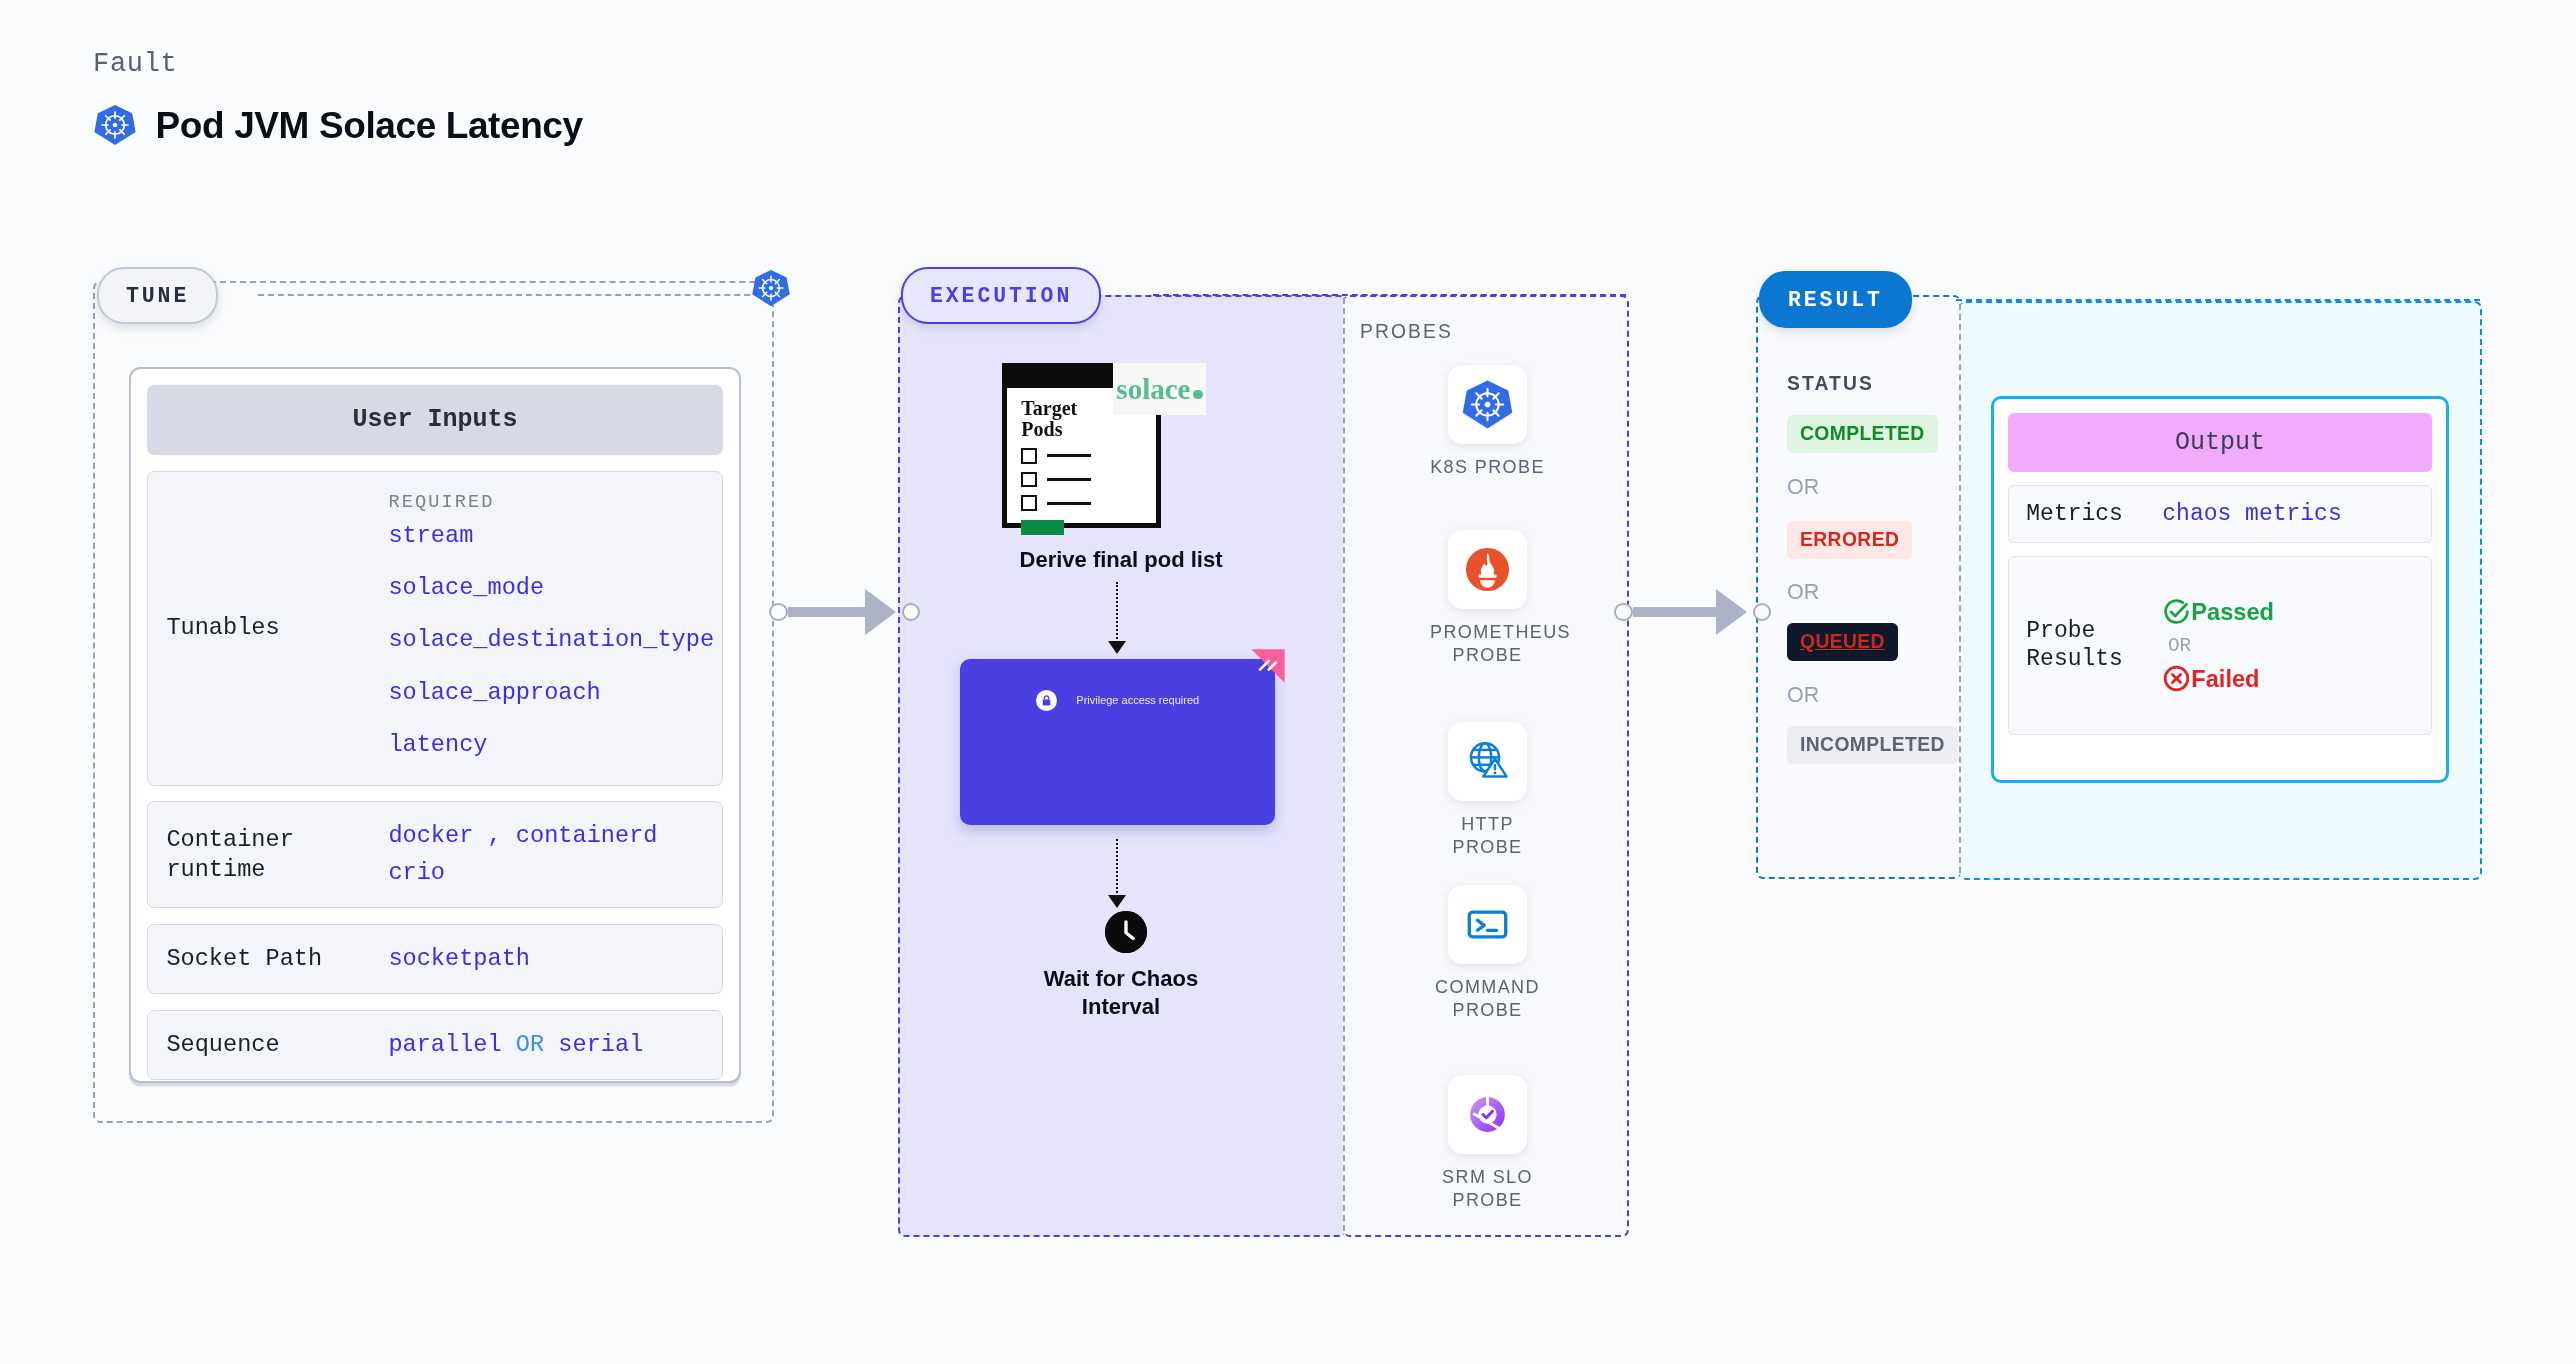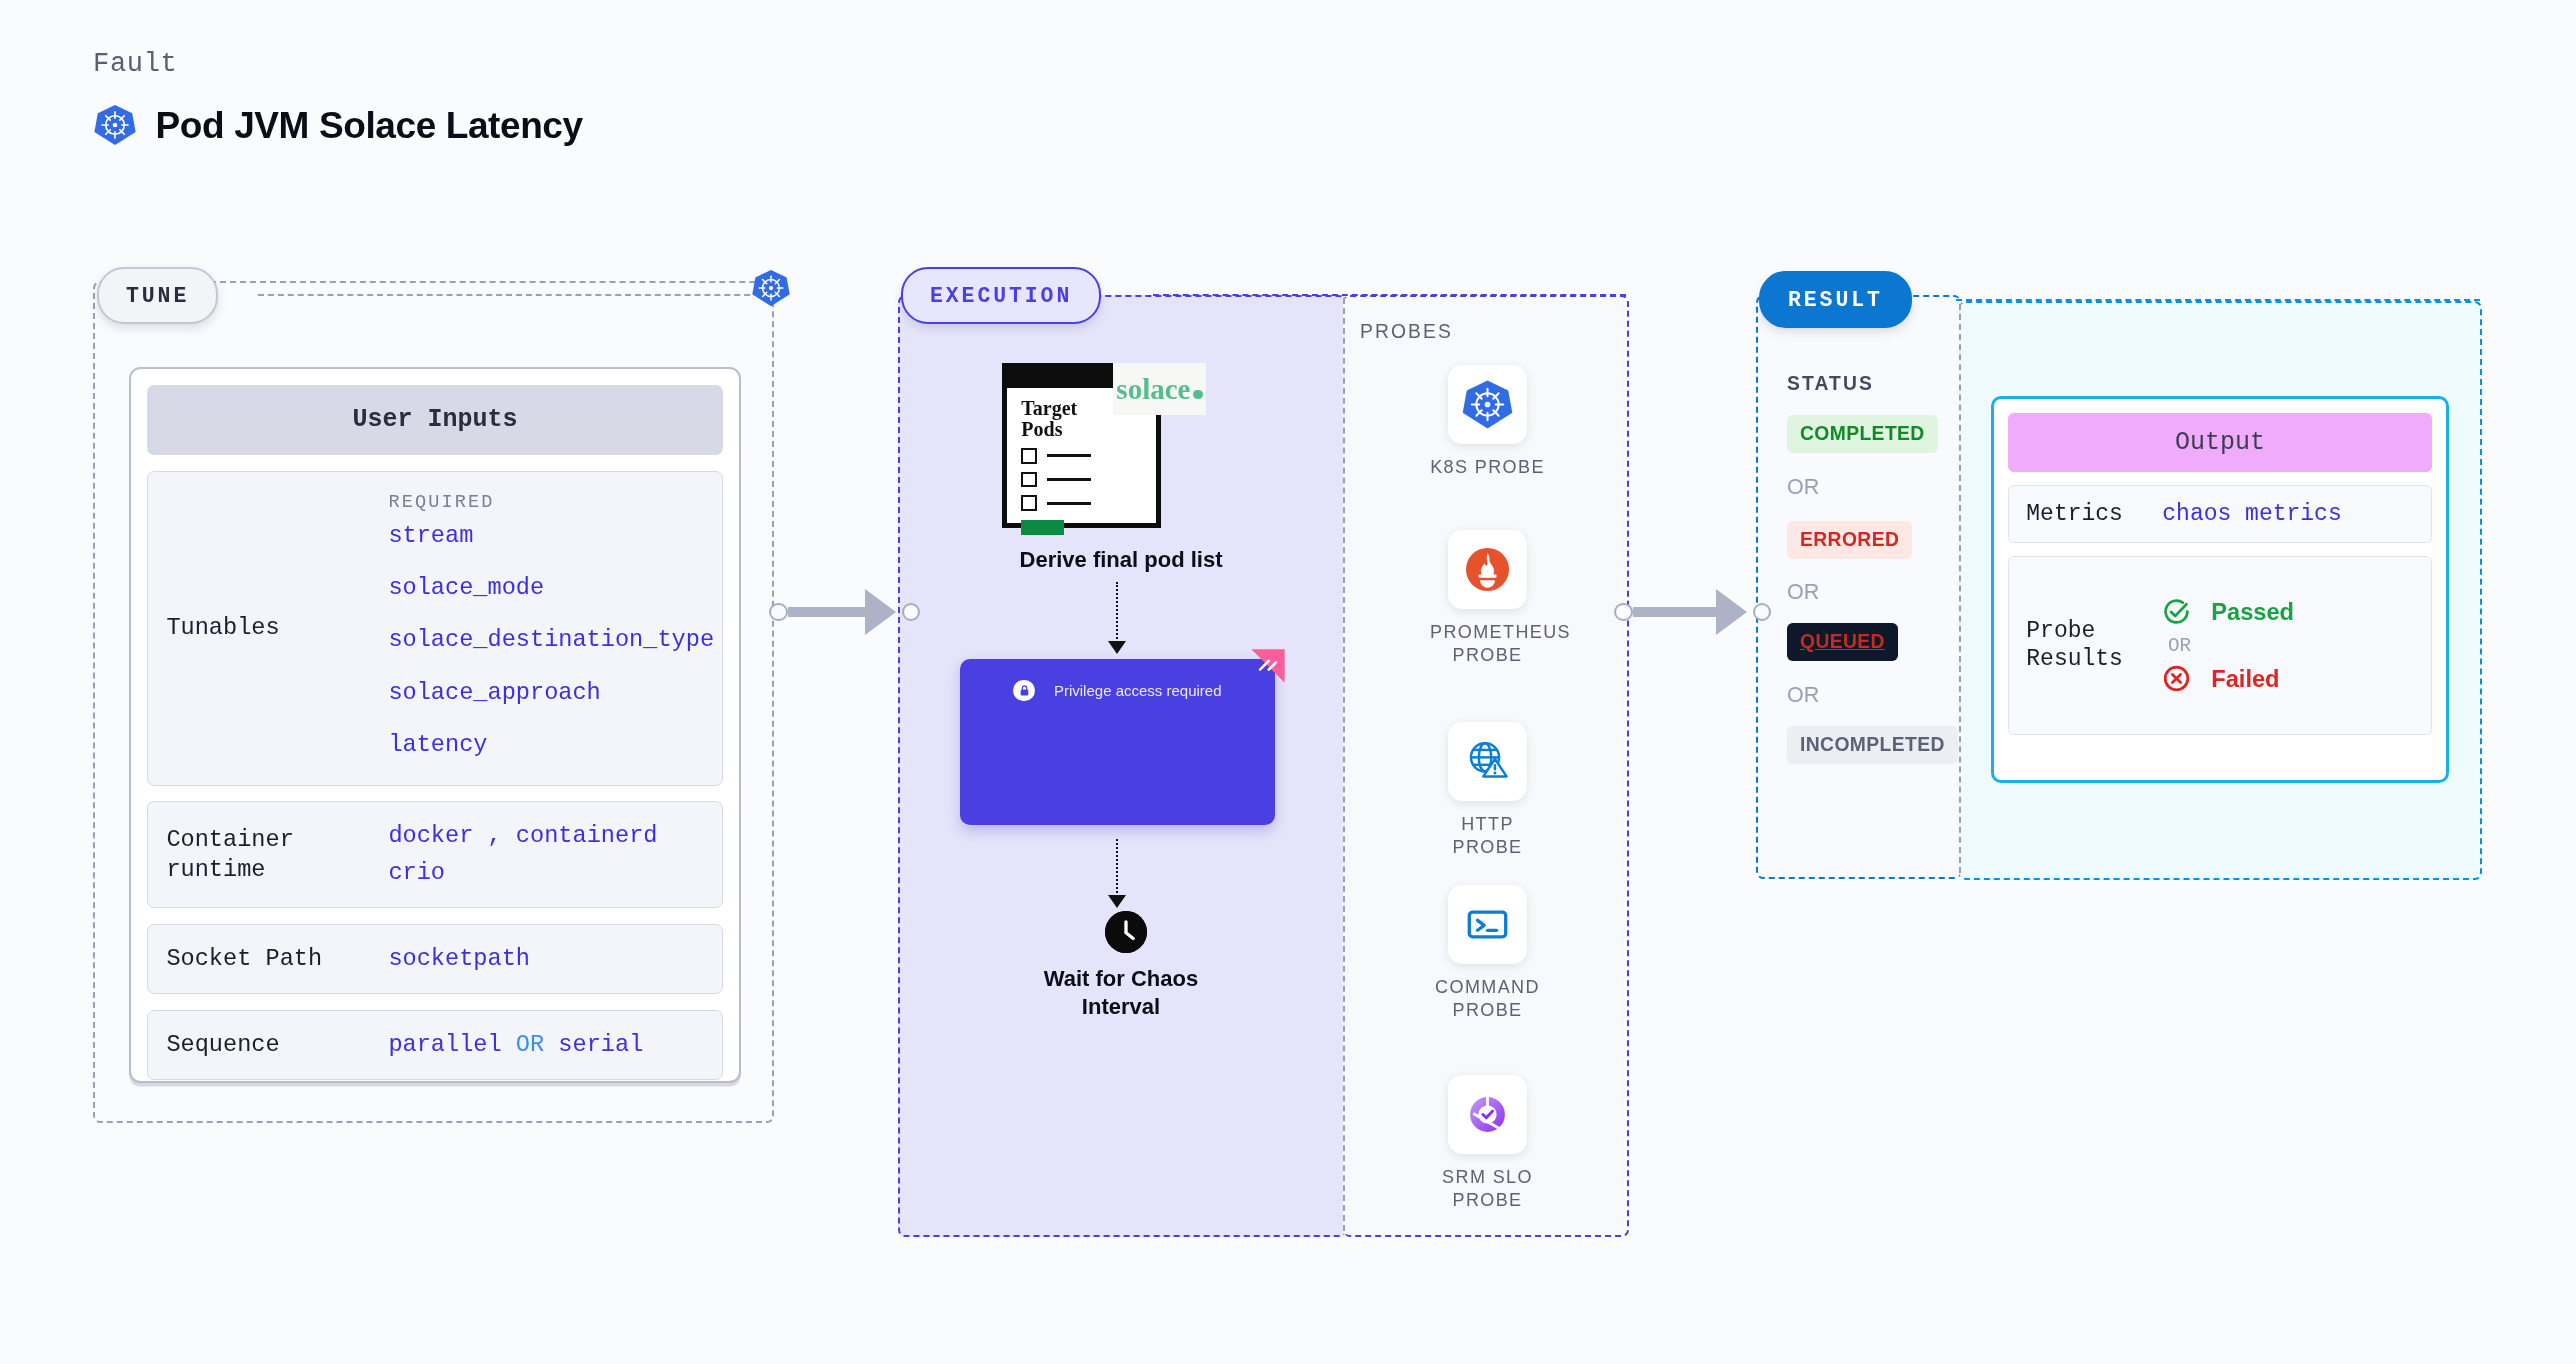--- a/index.html
+++ b/index.html
@@ -149,21 +149,21 @@
   }
   #inject-box{
     position:absolute;left:62px;top:364px;width:315px;height:166px;
     background:#4a3fe0;border-radius:10px;box-sizing:border-box;
     padding:18.6px 21.5px 0;text-align:center;
     box-shadow:0 5.7px 13px rgba(40,30,140,.22);
   }
   #inject-text{font-size:23.6px;font-weight:700;color:#ffffff;line-height:1.18;}
   #inject-priv{
     display:flex;align-items:center;justify-content:center;gap:19px;
-    margin-top:2px;font-size:15px;color:#eceaff;
+    margin-top:12px;font-size:11px;color:#eceaff;
   }
   #lock-badge{
     width:21.5px;height:21.5px;border-radius:50%;background:#ffffff;
     display:flex;align-items:center;justify-content:center;
   }
   #chaos-corner{position:absolute;right:-13.6px;top:-13.6px;width:42px;height:42px;}
   #clock-icon{
     position:absolute;left:207px;top:616px;width:42px;height:42px;border-radius:50%;background:#0b0b0b;
   }
   #wait-label{
@@ -214,21 +214,21 @@
   .out-row{
     margin-top:13px;background:#f8f9fc;border:1.4px solid #e0e3ec;border-radius:5.7px;
     display:flex;align-items:center;padding:14.3px 17px;box-sizing:border-box;
   }
   .out-label{
     width:136px;flex:0 0 136px;font-family:"Liberation Mono", monospace;
     font-size:23px;color:#1b1e2b;line-height:1.2;
   }
   .out-value{font-family:"Liberation Mono", monospace;font-size:23px;color:#3b2fe0;}
   #probe-results-row{min-height:179px;}
-  .pr-line{display:flex;align-items:center;gap:20px;}
+  .pr-line{display:flex;align-items:center;gap:0;}
   .pr-pass{font-size:23.6px;font-weight:700;color:#17a344;}
   .pr-fail{font-size:23.6px;font-weight:700;color:#e02424;}
   .pr-or{font-family:"Liberation Mono", monospace;font-size:19.3px;color:#9aa0b4;margin:7.2px 0 7.2px 5.7px;}
 </style>
 </head>
 <body>
 
 <div id="header">
   <div id="fault-label">Fault</div>
   <div id="title-row">

